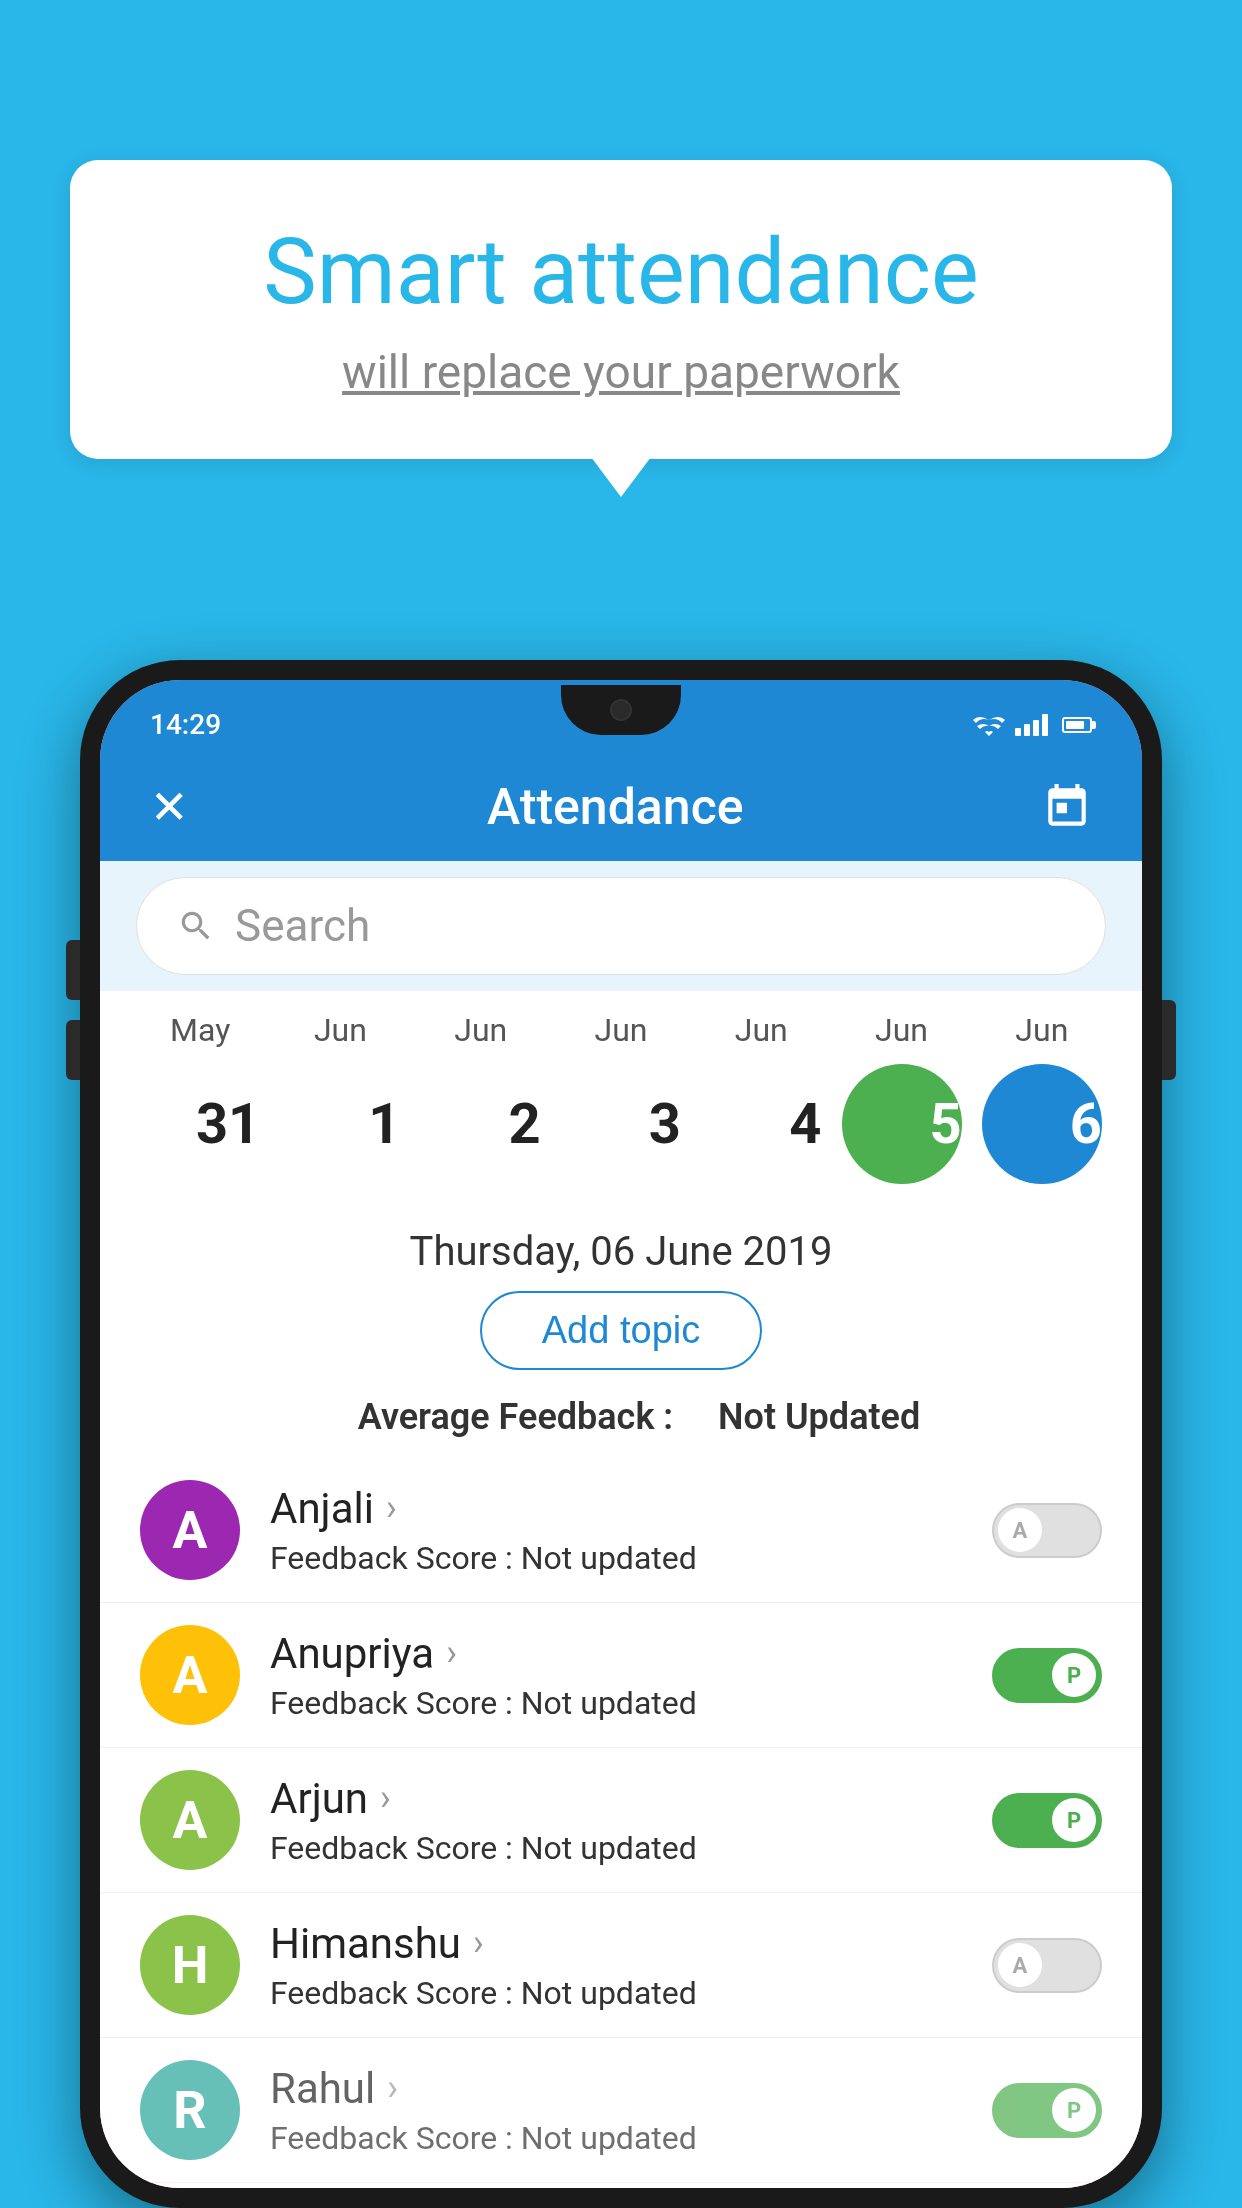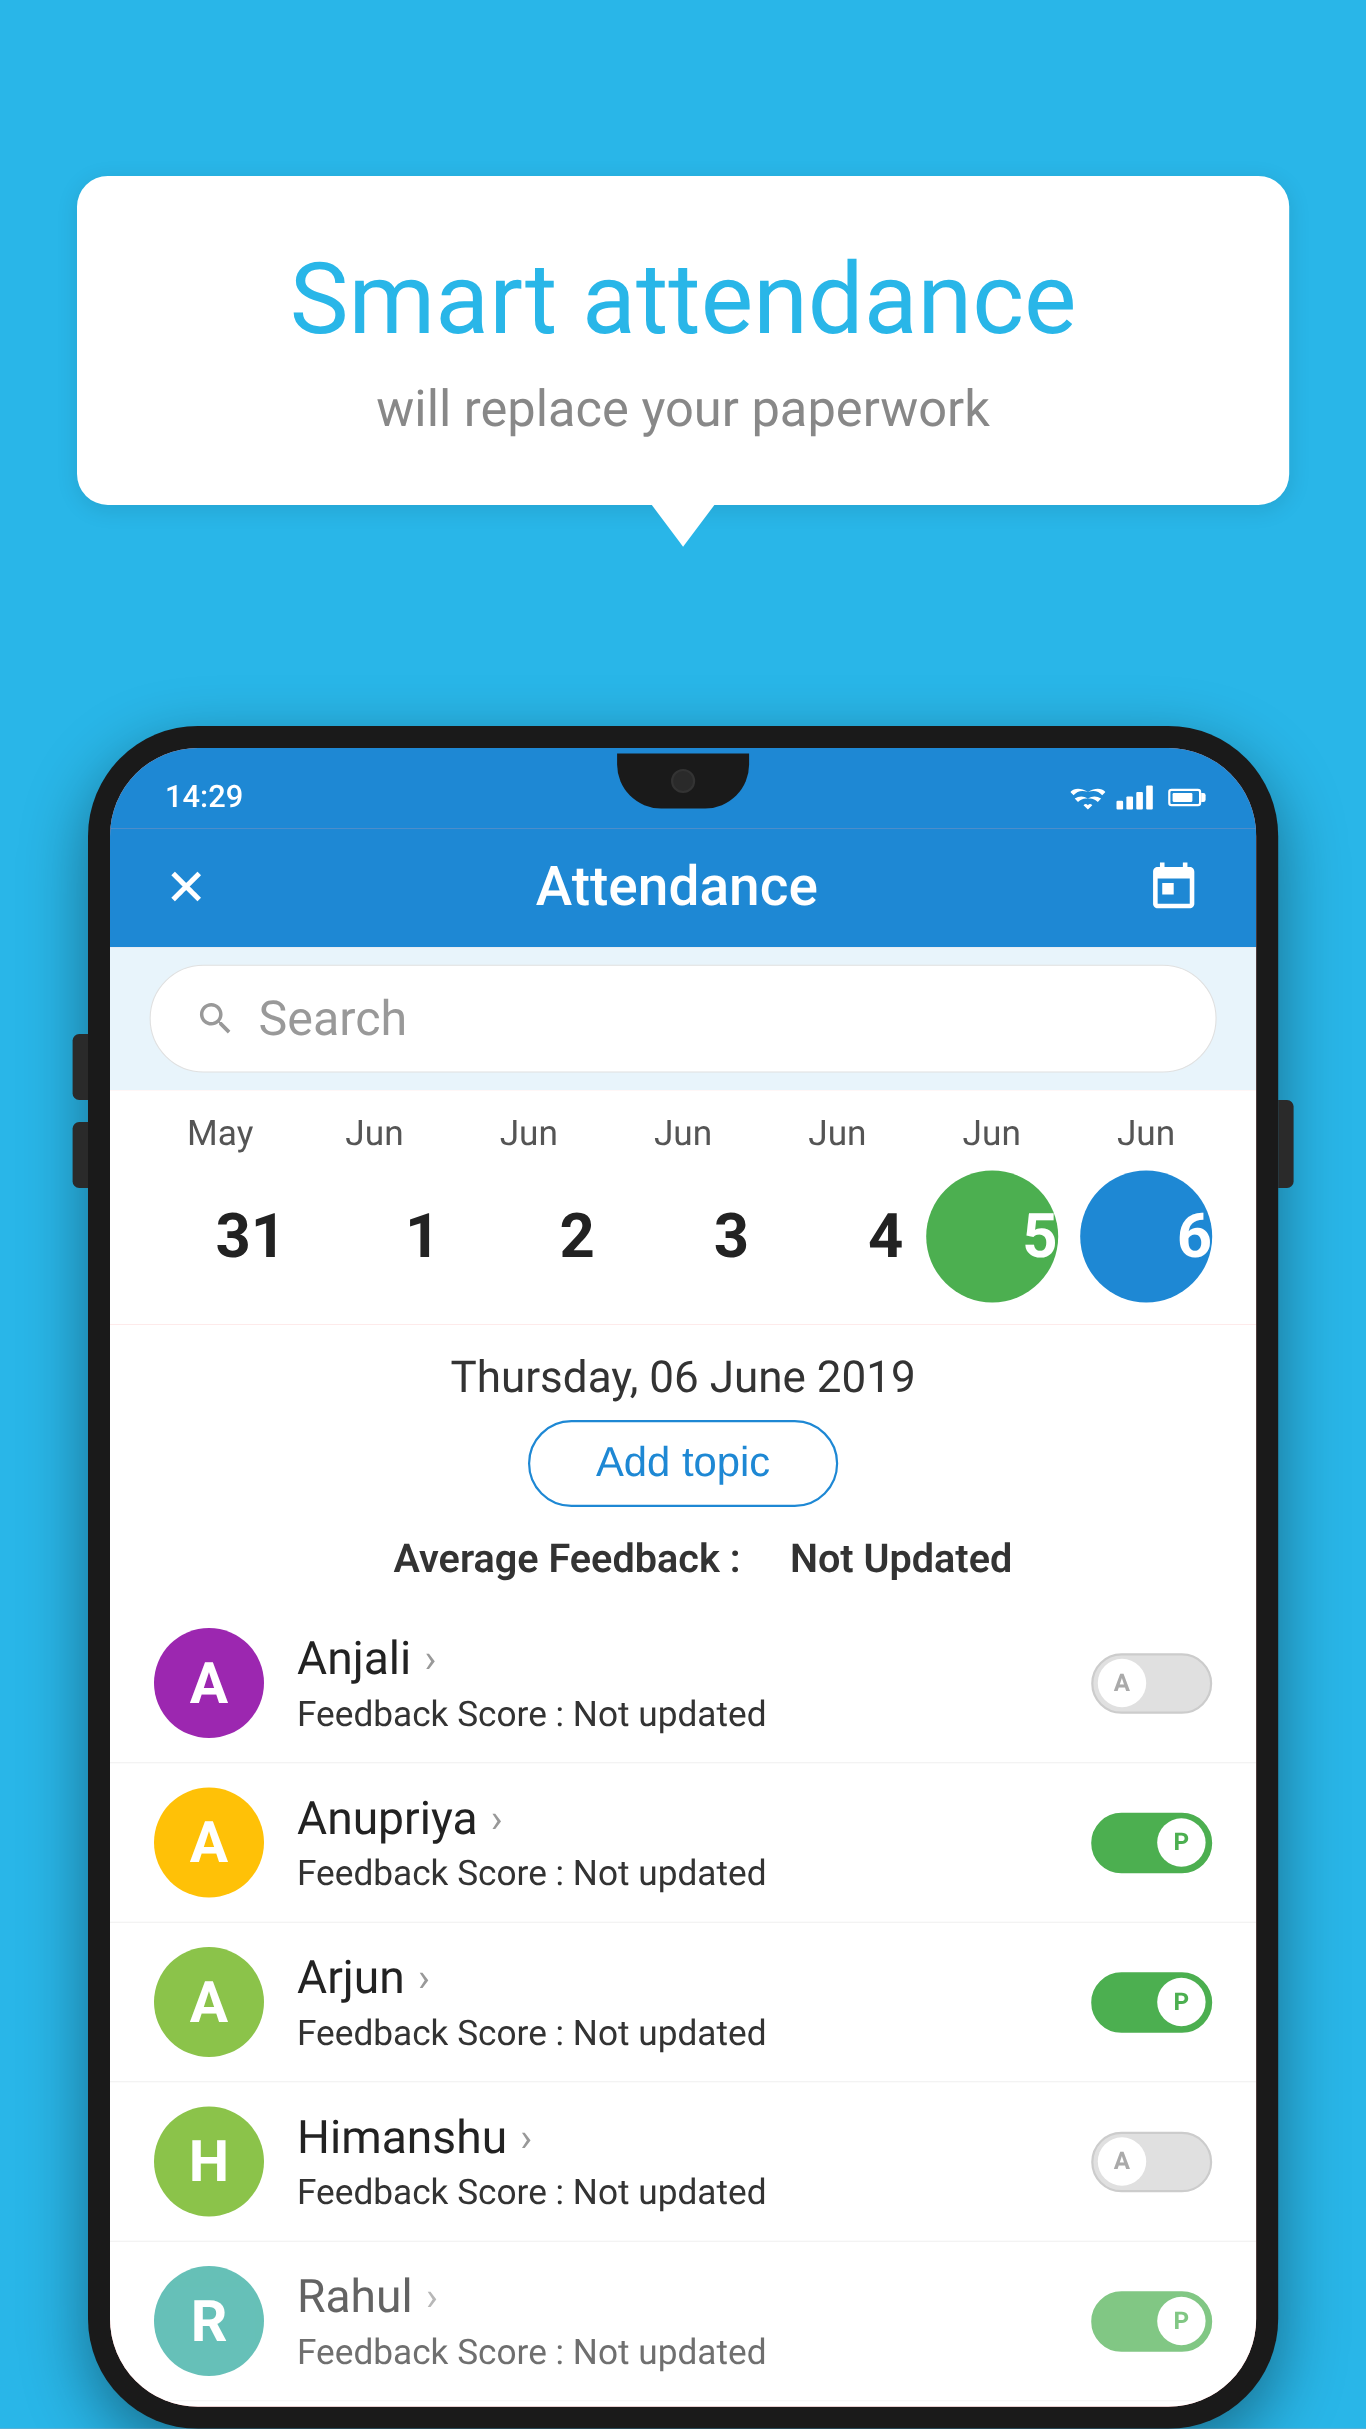--- a/index.html
+++ b/index.html
@@ -46,20 +46,21 @@
       color: #29b6e8;
       font-size: 90px;
       font-weight: 400;
       margin-bottom: 20px;
     }
 
     .bubble-subtitle {
       color: #888;
       font-size: 46px;
       font-weight: 400;
+      text-decoration: underline;
     }
 
     
     .phone-wrapper {
       position: absolute;
       top: 660px;
       left: 80px;
       right: 80px;
       bottom: 0;
     }

